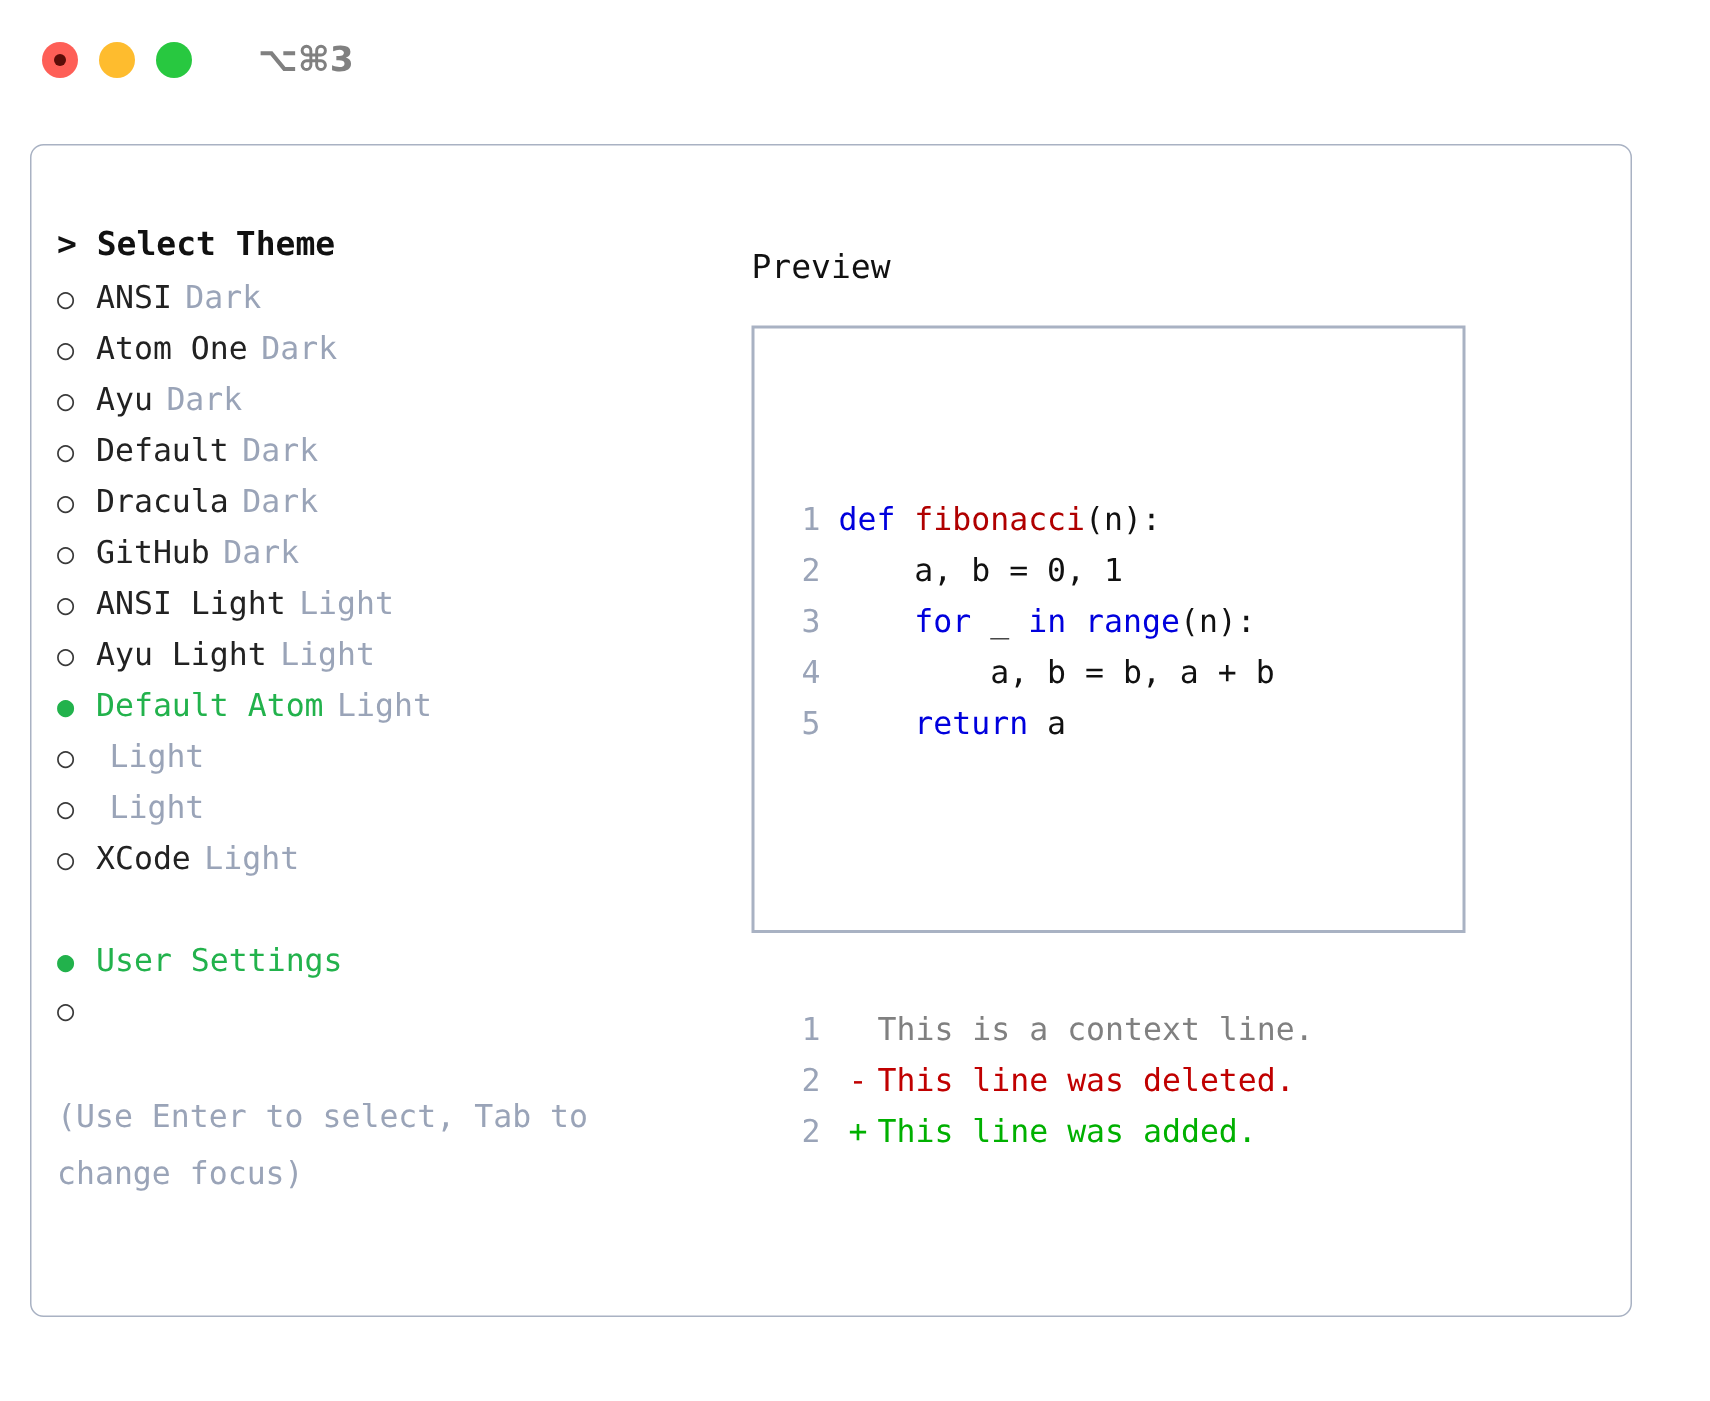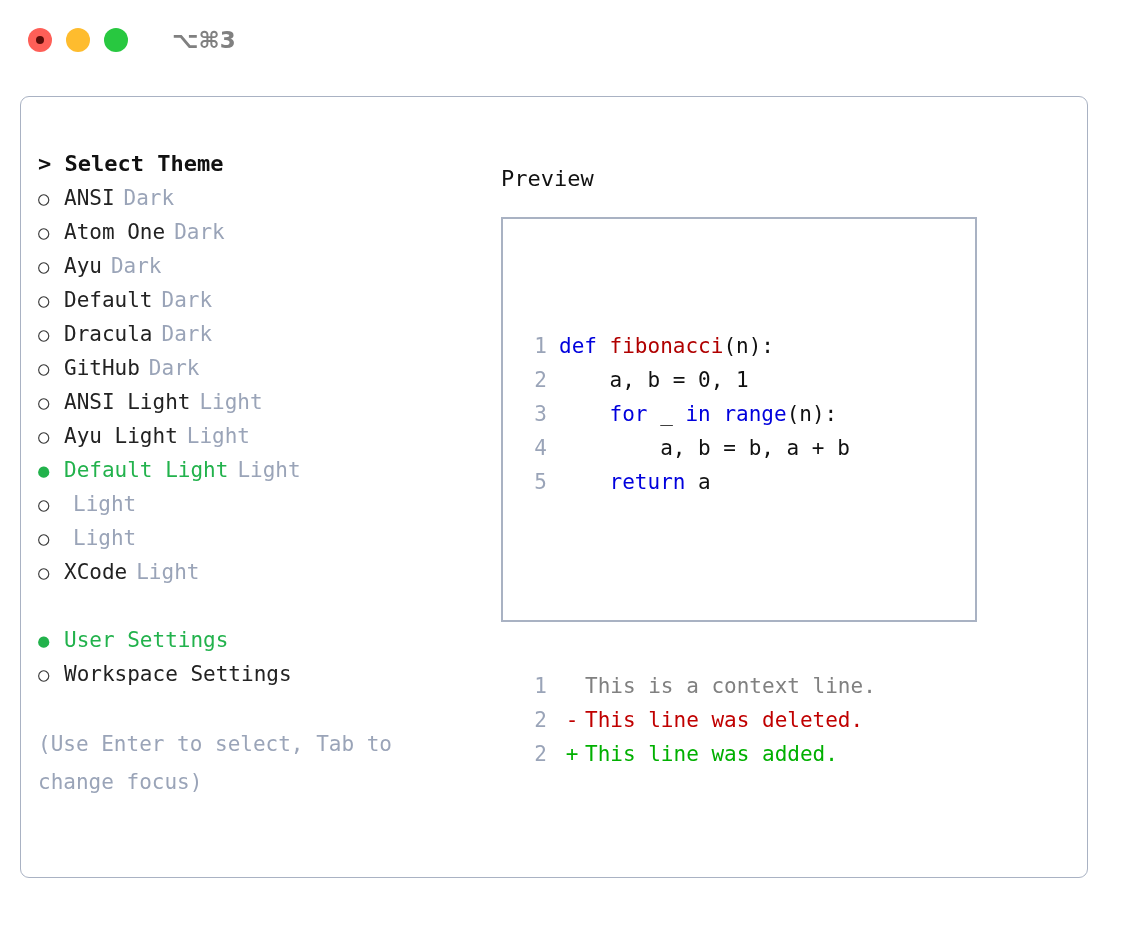--- a/index.html
+++ b/index.html
@@ -199,31 +199,31 @@
       <div class="section-header">&gt; Select Theme</div>
       <div id="theme-list">
           <div class="row"><span class="bullet">○</span><span class="name">ANSI</span><span class="badge">Dark</span></div>
           <div class="row"><span class="bullet">○</span><span class="name">Atom One</span><span class="badge">Dark</span></div>
           <div class="row"><span class="bullet">○</span><span class="name">Ayu</span><span class="badge">Dark</span></div>
           <div class="row"><span class="bullet">○</span><span class="name">Default</span><span class="badge">Dark</span></div>
           <div class="row"><span class="bullet">○</span><span class="name">Dracula</span><span class="badge">Dark</span></div>
           <div class="row"><span class="bullet">○</span><span class="name">GitHub</span><span class="badge">Dark</span></div>
           <div class="row"><span class="bullet">○</span><span class="name">ANSI Light</span><span class="badge">Light</span></div>
           <div class="row"><span class="bullet">○</span><span class="name">Ayu Light</span><span class="badge">Light</span></div>
-          <div class="row selected"><span class="bullet">●</span><span class="name">Default Light</span><span class="badge">Light</span></div>
+          <div class="row selected"><span class="bullet">●</span><span class="name">Default Atom</span><span class="badge">Light</span></div>
           <div class="row"><span class="bullet">○</span><span class="badge">Light</span></div>
           <div class="row"><span class="bullet">○</span><span class="badge">Light</span></div>
           <div class="row"><span class="bullet">○</span><span class="name">XCode</span><span class="badge">Light</span></div>
         </div>
 
       <div class="spacer-block"></div>
 
       <div id="apply-list">
           <div class="row selected"><span class="bullet">●</span><span class="name">User Settings</span></div>
-          <div class="row"><span class="bullet">○</span><span class="name">Workspace Settings</span></div>
+          <div class="row"><span class="bullet">○</span></div>
         </div>
 
       <div class="hint">(Use Enter to select, Tab to change focus)</div>
     </div>
 
     <div class="col-right">
       <div class="preview-title">Preview</div>
       <div class="preview-box">
         <div class="code">
           <div id="code-lines"><div class="cline"><span class="lineno">1</span><span class="kw">def </span><span class="fn">fibonacci</span><span class="plain">(n):</span></div><div class="cline"><span class="lineno">2</span><span class="plain">    a, b = 0, 1</span></div><div class="cline"><span class="lineno">3</span><span class="plain">    </span><span class="kw">for</span><span class="plain"> _ </span><span class="kw">in</span><span class="plain"> </span><span class="kw">range</span><span class="plain">(n):</span></div><div class="cline"><span class="lineno">4</span><span class="plain">        a, b = b, a + b</span></div><div class="cline"><span class="lineno">5</span><span class="plain">    </span><span class="kw">return</span><span class="plain"> a</span></div></div>

